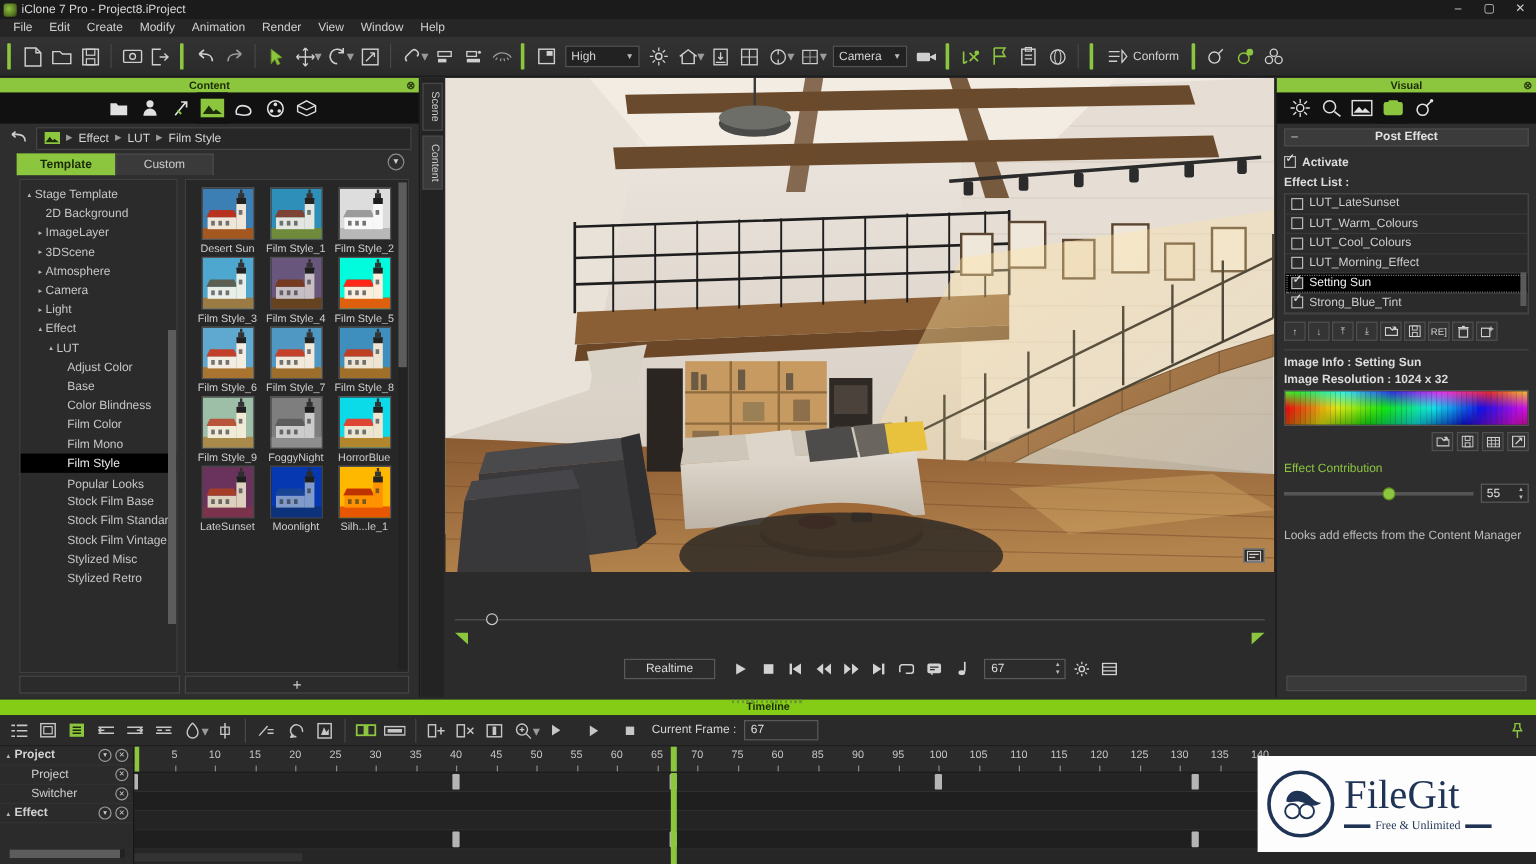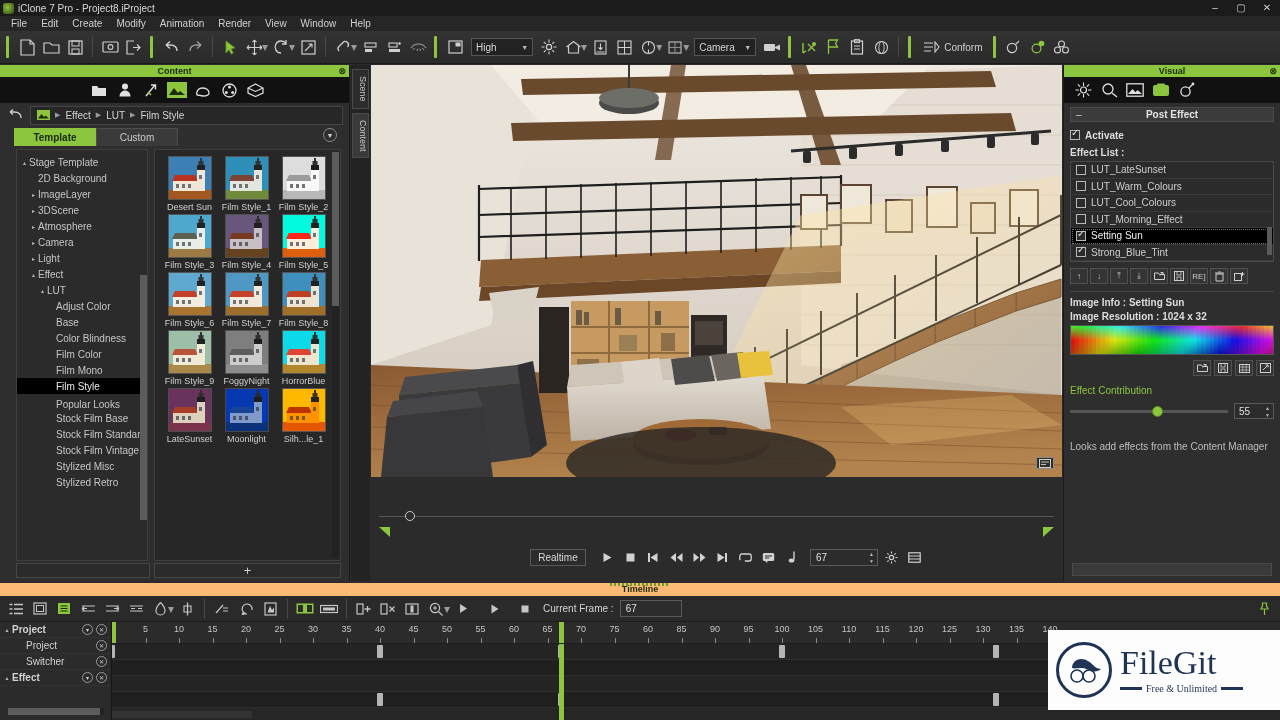--- a/index.html
+++ b/index.html
@@ -175,21 +175,21 @@
   .vp-mini-line { position: absolute; left: 0; right: 0; top: 11px; height: 1px; background: #555; }
   .vp-mini-knob {
     position: absolute; top: 6px; width: 10px; height: 10px; border-radius: 50%;
     background: #2b2b2b; border: 1px solid #c9c9c9;
   }
   .transport {
     position: absolute; left: 0; top: 66px; width: 691px; height: 28px;
     display: flex; align-items: center; justify-content: center; gap: 3px;
   }
   .tp-combo {
-    width: 56px; height: 17px; background: #2c2c2c; border: 1px solid #5a5a5a;
+    width: 76px; height: 17px; background: #2c2c2c; border: 1px solid #5a5a5a;
     font-size: 10px; color: #dadada; text-align: center; line-height: 16px; margin-right: 8px; margin-left: 21px;
   }
   .tp-btn {
     width: 20px; height: 20px; display: flex; align-items: center; justify-content: center;
     color: #d2d2d2;
   }
   .tp-frame {
     width: 68px; height: 17px; background: #2c2c2c; border: 1px solid #5a5a5a;
     display: flex; align-items: center; margin-left: 6px; position: relative;
   }
@@ -270,21 +270,21 @@
   }
   .vs-numbox span { font-size: 10px; color: #e0e0e0; padding-left: 4px; }
   .vs-note { font-size: 10px; color: #bdbdbd; margin-top: 22px; }
   .vs-footerbar {
     height: 13px; background: #3a3a3a; border: 1px solid #4a4a4a; margin: 0 8px 5px 8px;
   }
 
   
   .tl-title {
     position: absolute; left: 0; top: 583px; width: 1280px; height: 13px;
-    background: #fdba74; color: #1b2a08; font-size: 9px; font-weight: bold;
+    background: #84cc16; color: #1b2a08; font-size: 9px; font-weight: bold;
     text-align: center; line-height: 13px;
   }
   .tl-grip { position: absolute; left: 610px; top: 583px; width: 60px; height: 3px;
     background: repeating-linear-gradient(90deg,#6d9c2d 0 2px,transparent 2px 4px); }
   .tl-toolbar {
     position: absolute; left: 0; top: 596px; width: 1280px; height: 26px;
     background: #2a2a2a; border-bottom: 1px solid #1c1c1c;
     display: flex; align-items: center; padding: 0 4px;
   }
   .tl-btn {

